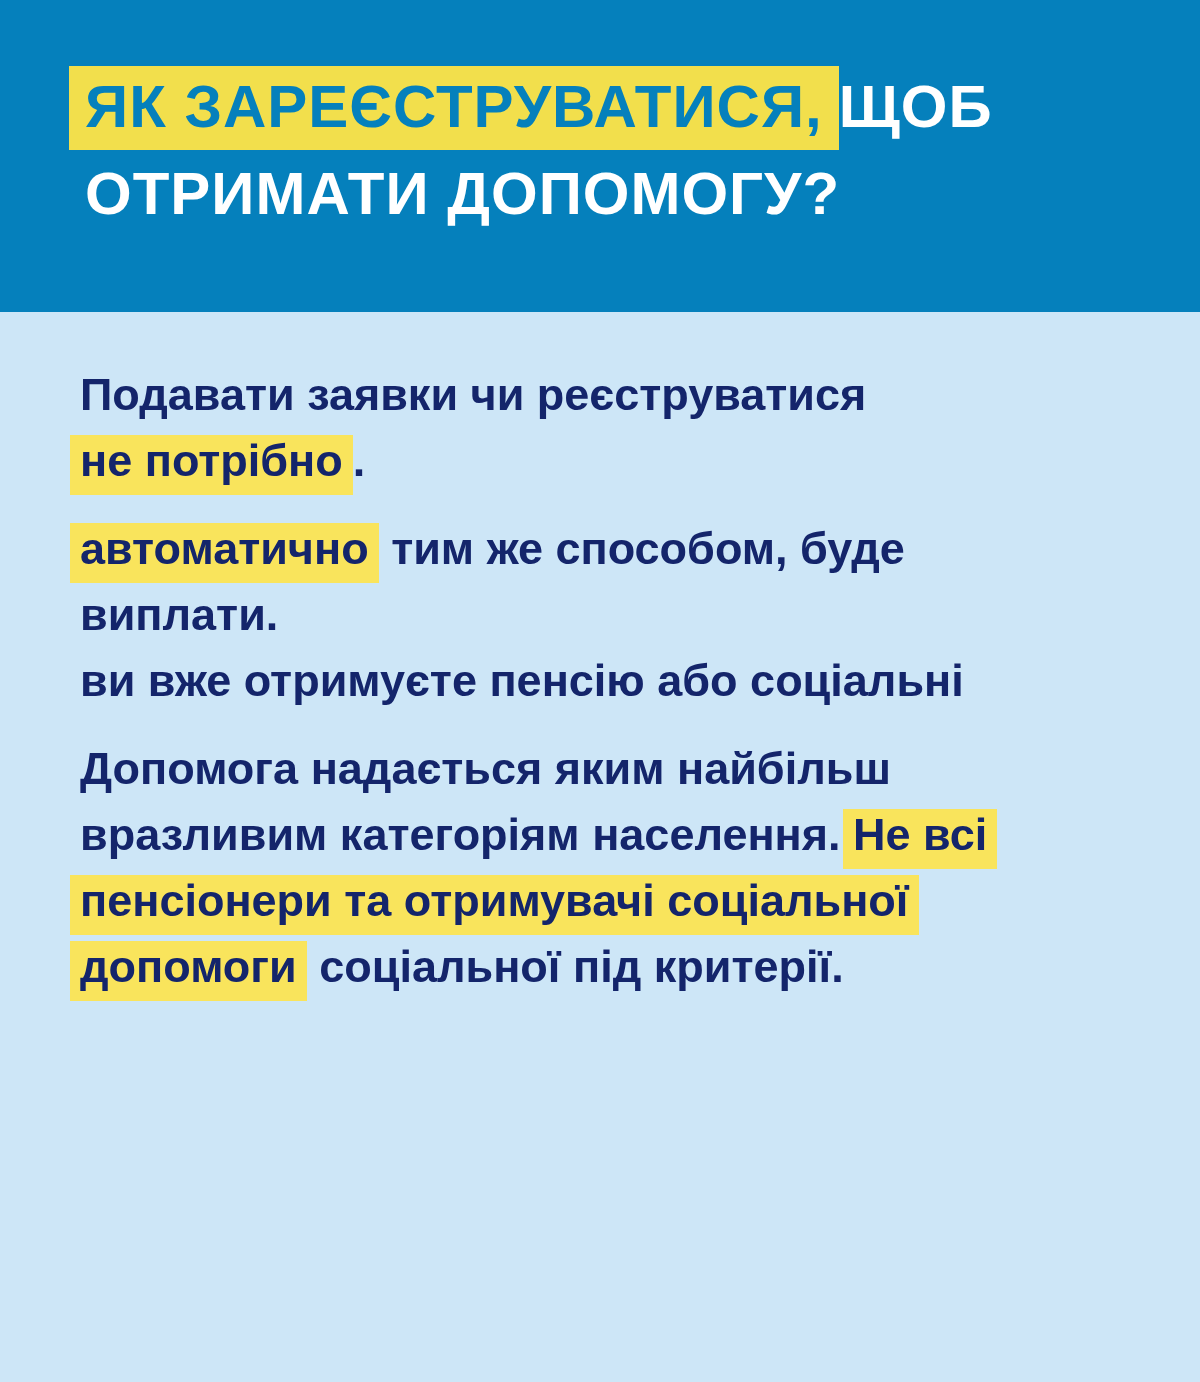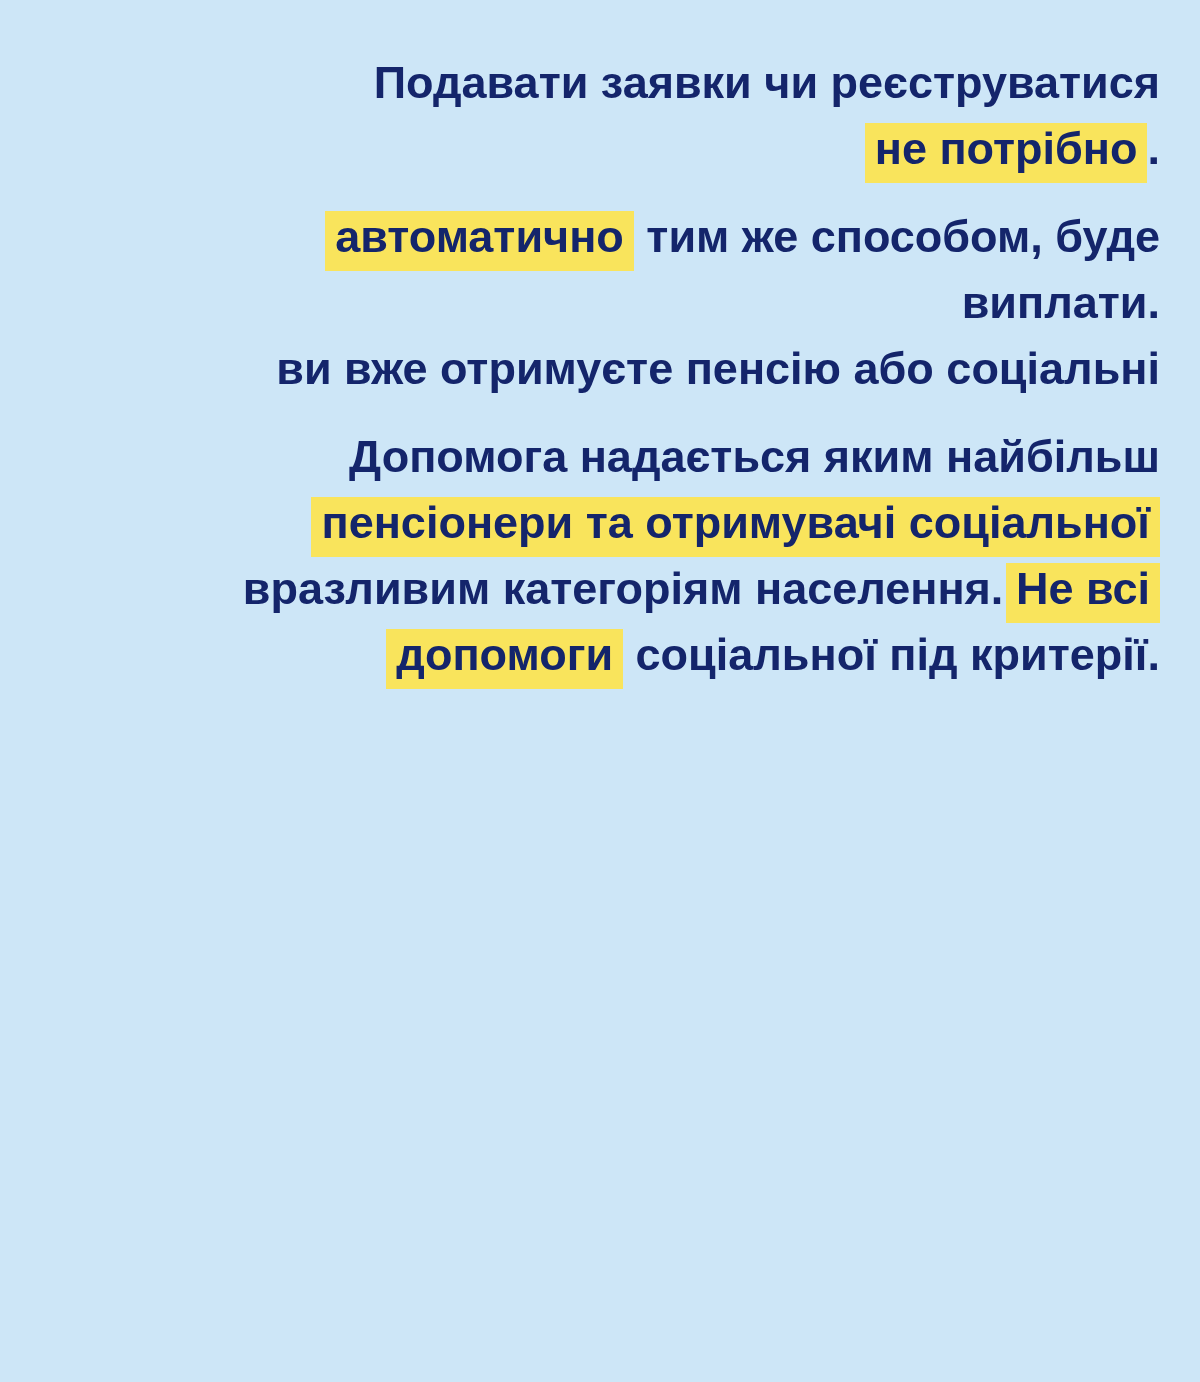--- a/index.html
+++ b/index.html
@@ -37,21 +37,20 @@
   }
   .title-line span{display:inline-block;}
   .hl-header{
     background:var(--header_highlight);
     color:var(--header_text_on_highlight);
     padding:11px 16px 13px 16px;
     margin-left:-16px;
   }
   .content{
     padding:50px 40px 40px 80px;
-    text-align:right;
   }
   .paragraph{
     margin-bottom:22px;
   }
   .body-line{
     font-weight:700;
     font-size:45px;
     line-height:66px;
     color:var(--text_navy);
     white-space:nowrap;
@@ -60,30 +59,36 @@
     background:var(--body_highlight);
     padding:0 10px 9px 10px;
     margin-left:-10px;
     box-decoration-break:clone;
   }
 </style>
 </head>
 <body>
 
 <div class="poster">
+  <header class="header">
+    <h1 class="title">
+        <div class="title-line"><span class="hl-header">ЯК ЗАРЕЄСТРУВАТИСЯ,</span><span> ЩОБ</span></div>
+        <div class="title-line"><span>ОТРИМАТИ ДОПОМОГУ?</span></div>
+      </h1>
+  </header>
   <main class="content">
       <div class="paragraph">
         <div class="body-line"><span>Подавати заявки чи реєструватися</span></div>
         <div class="body-line"><span class="hl-body">не потрібно</span><span>.</span></div>
       </div>
       <div class="paragraph">
         <div class="body-line"><span class="hl-body">автоматично</span><span> тим же способом, буде</span></div>
         <div class="body-line"><span>виплати.</span></div>
         <div class="body-line"><span>ви вже отримуєте пенсію або соціальні</span></div>
       </div>
       <div class="paragraph">
         <div class="body-line"><span>Допомога надається яким найбільш</span></div>
+        <div class="body-line"><span>вразливим категоріям населення. </span><span class="hl-body">Не всі</span></div>
         <div class="body-line"><span class="hl-body">пенсіонери та отримувачі соціальної</span></div>
-        <div class="body-line"><span>вразливим категоріям населення. </span><span class="hl-body">Не всі</span></div>
         <div class="body-line"><span class="hl-body">допомоги</span><span> соціальної під критерії.</span></div>
       </div>
     </main>
 </div>
 
 </body></html>

